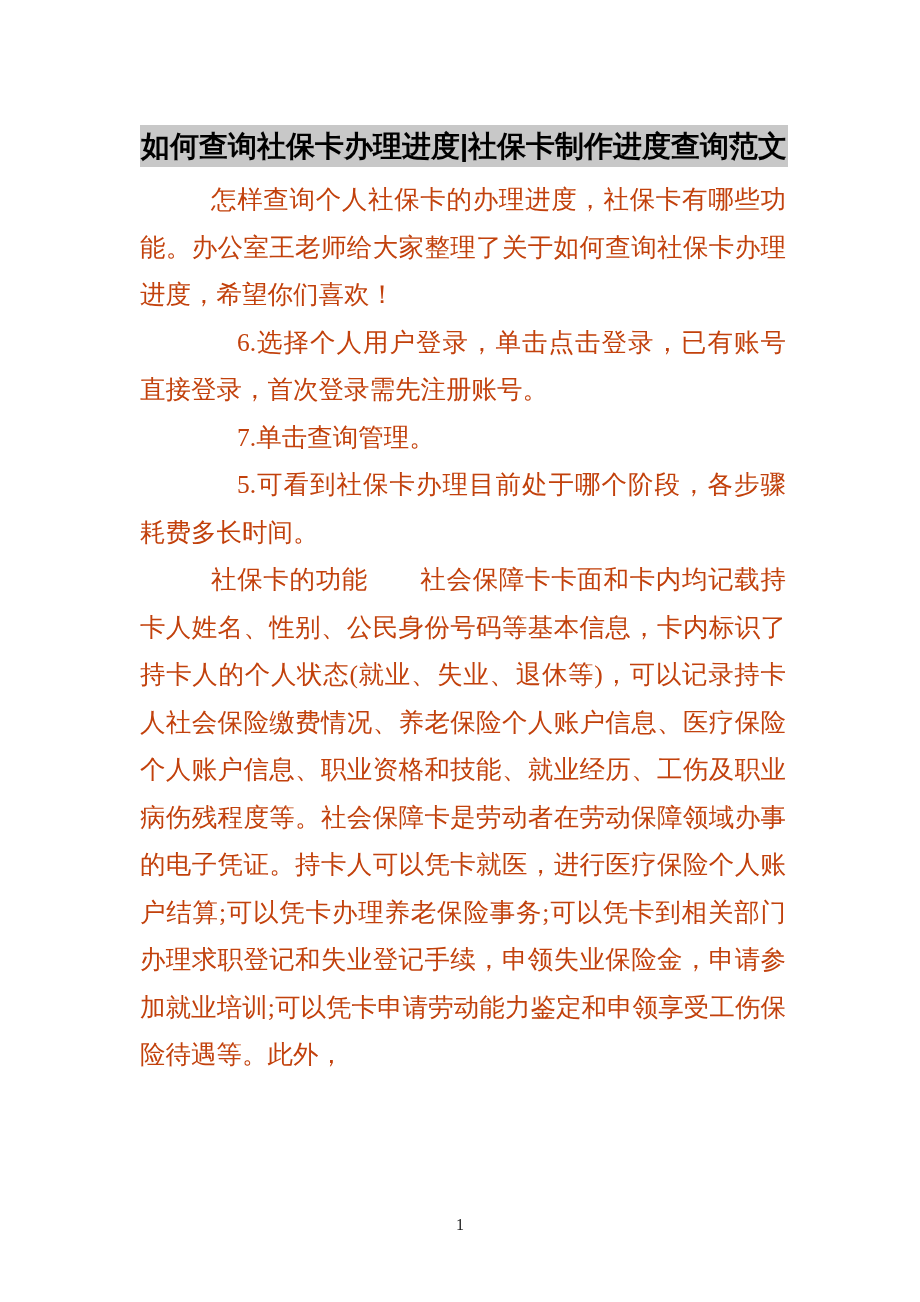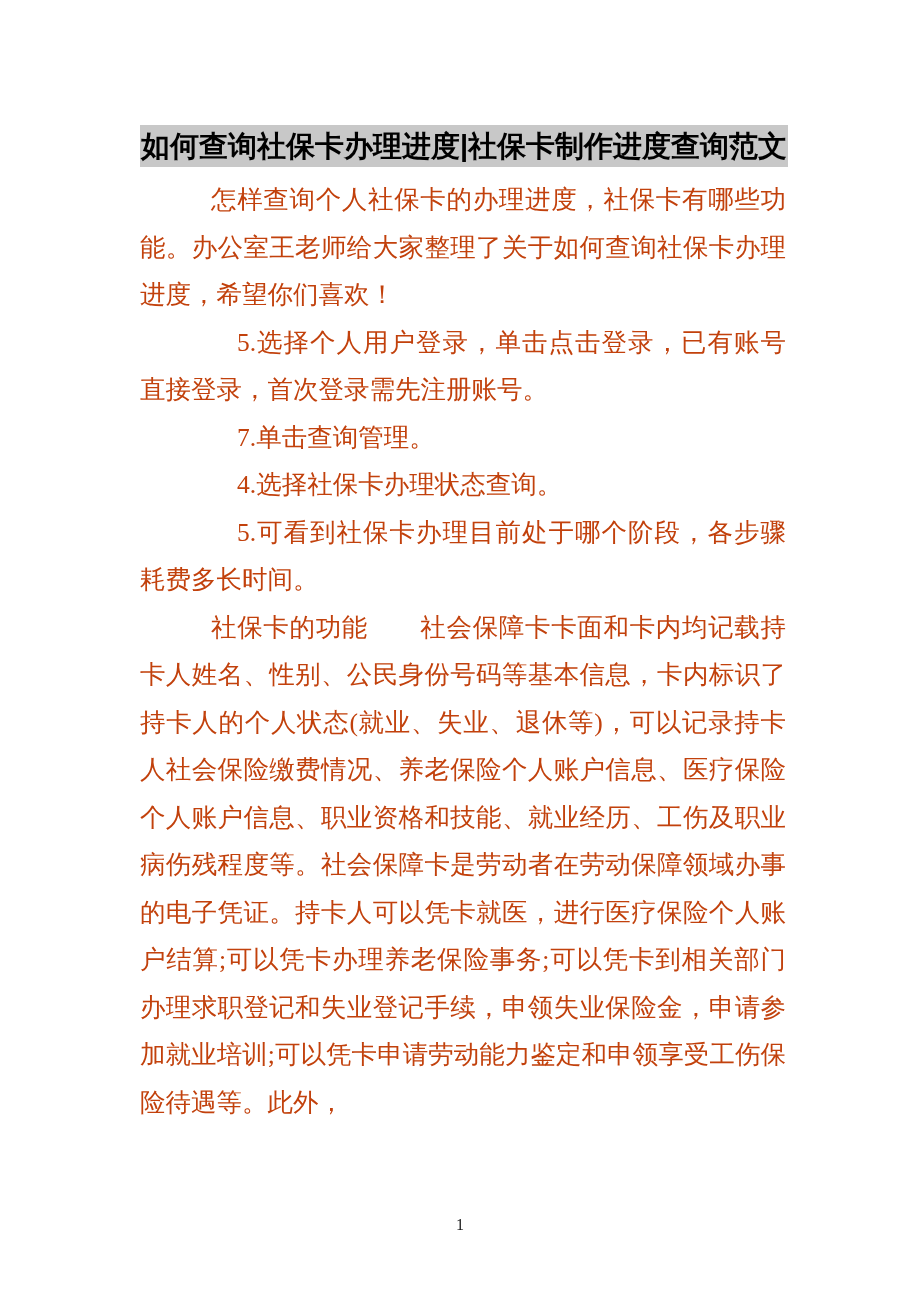--- a/index.html
+++ b/index.html
@@ -63,23 +63,22 @@
 </head>
 <body>
 
 <div class="page">
   <div class="content">
 
     <h1 class="doc-title"><span class="hl" data-bind="document.title" data-bind-style="background-color:document.title_highlight_color" style="background-color: rgb(200, 200, 200);">如何查询社保卡办理进度|社保卡制作进度查询范文</span></h1>
 
     <div class="doc-body">
       <p class="indent-para" data-bind="document.paragraphs.0.text">怎样查询个人社保卡的办理进度，社保卡有哪些功能。办公室王老师给大家整理了关于如何查询社保卡办理进度，希望你们喜欢！</p>
-      <p class="indent-step" data-bind="document.paragraphs.2.text">5.选择个人用户登录，单击点击登录，已有账号直接登录，首次登录需先注册账号。</p>
+      <p class="indent-step" data-bind="document.paragraphs.2.text">6.选择个人用户登录，单击点击登录，已有账号直接登录，首次登录需先注册账号。</p>
       <p class="indent-step" data-bind="document.paragraphs.3.text">7.单击查询管理。</p>
-      <p class="indent-step" data-bind="document.paragraphs.4.text">4.选择社保卡办理状态查询。</p>
       <p class="indent-step" data-bind="document.paragraphs.5.text">5.可看到社保卡办理目前处于哪个阶段，各步骤耗费多长时间。</p>
       <p class="indent-para" data-bind="document.paragraphs.6.text">社保卡的功能　　社会保障卡卡面和卡内均记载持卡人姓名、性别、公民身份号码等基本信息，卡内标识了持卡人的个人状态(就业、失业、退休等)，可以记录持卡人社会保险缴费情况、养老保险个人账户信息、医疗保险个人账户信息、职业资格和技能、就业经历、工伤及职业病伤残程度等。社会保障卡是劳动者在劳动保障领域办事的电子凭证。持卡人可以凭卡就医，进行医疗保险个人账户结算;可以凭卡办理养老保险事务;可以凭卡到相关部门办理求职登记和失业登记手续，申领失业保险金，申请参加就业培训;可以凭卡申请劳动能力鉴定和申领享受工伤保险待遇等。此外，</p>
     </div>
 
   </div>
 
   <div class="page-footer">
     <span class="page-number" data-bind="document.page_number">1</span>
   </div>
 </div>

